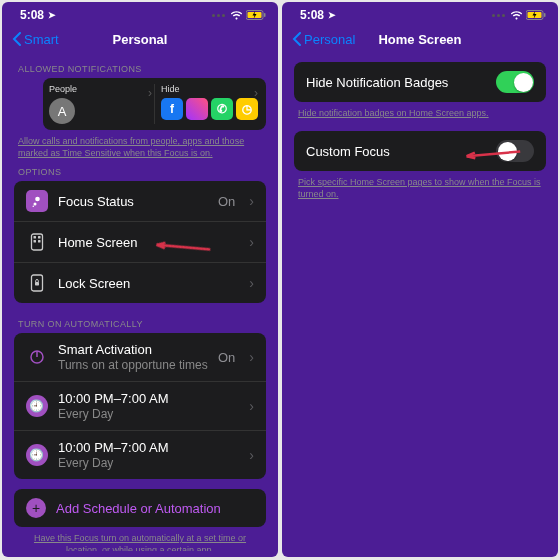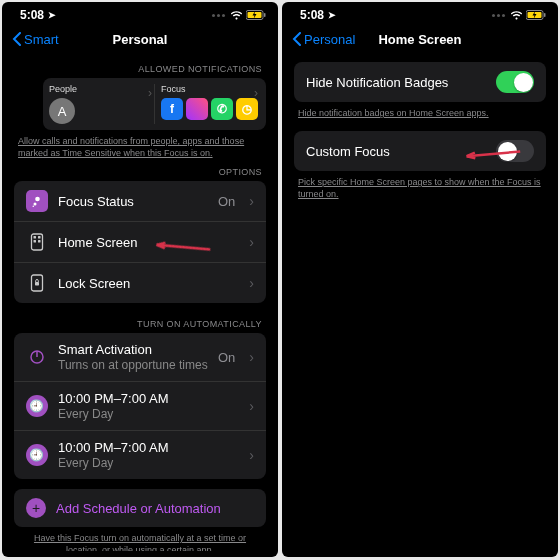--- a/index.html
+++ b/index.html
@@ -8,21 +8,21 @@
     font-family: -apple-system, BlinkMacSystemFont, "Helvetica Neue", sans-serif;
     width: 560px;
     height: 560px;
     display: flex;
     gap: 4px;
     padding: 2px;
   }
   .phone {
     width: 276px;
     height: 555px;
-    background: #000000;
+    background: #4c1d95;
     border-radius: 6px;
     overflow: hidden;
     position: relative;
     font-size: 12px;
     color: #fff;
   }
   .status-bar {
     display: flex;
     justify-content: space-between;
     align-items: center;
@@ -56,21 +56,20 @@
   }
   .content { padding: 0 12px; overflow-y: auto; height: calc(100% - 60px); }
   .content::-webkit-scrollbar { display: none; }
 
   .section-header {
     font-size: 9px;
     color: #88888a;
     letter-spacing: 0.4px;
     margin: 8px 4px 4px 4px;
     text-transform: uppercase;
-    text-align: right;
   }
   .footer-text {
     font-size: 9px;
     color: #88888a;
     margin: 5px 4px 8px 4px;
     line-height: 1.35;
     text-decoration: underline;
   }
   .card {
     background: #1c1c1e;
@@ -206,21 +205,21 @@
     <div class="section-header">ALLOWED NOTIFICATIONS</div>
     <div class="card notifs-card">
       <div class="notif-cell" style="border-right:0.5px solid #333; padding-right:6px;">
         <div class="cell-label">People</div>
         <div class="avatar-circle">
             <span>A</span>
           </div>
         <span class="chevron-small">›</span>
       </div>
       <div class="notif-cell">
-        <div class="cell-label">Focus</div>
+        <div class="cell-label">Hide</div>
         <div class="app-icons-row">
           <div class="app-icon" style="background:#1877f2;">f</div>
           <div class="app-icon" style="background:linear-gradient(45deg,#a033ff,#ff5280);"> </div>
           <div class="app-icon" style="background:#25d366;">✆</div>
           <div class="app-icon" style="background:#ffcc00;">◷</div>
         </div>
         <span class="chevron-small">›</span>
       </div>
     </div>
     <div class="footer-text">Allow calls and notifications from people, apps and those marked as Time Sensitive when this Focus is on.</div>

